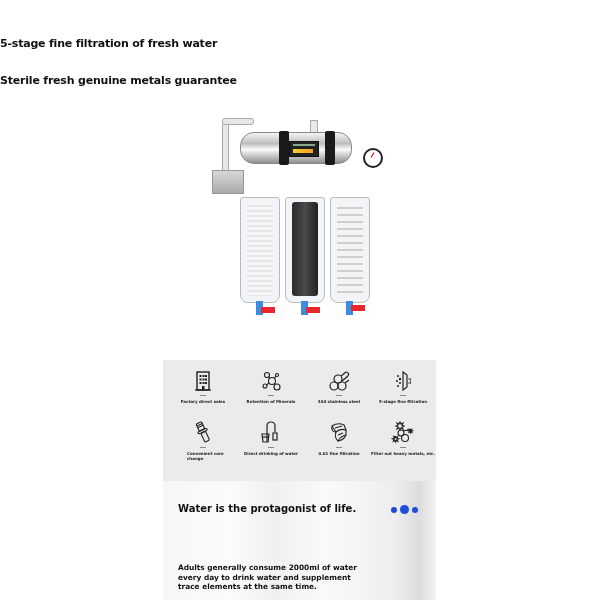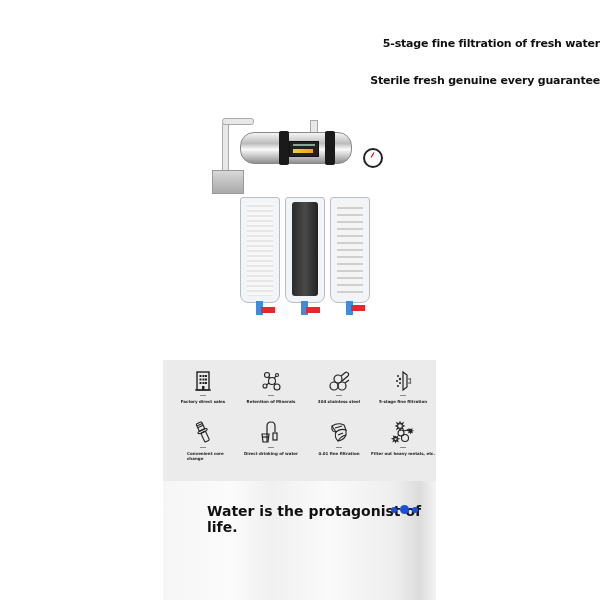--- a/index.html
+++ b/index.html
@@ -1,17 +1,17 @@
 <!DOCTYPE html>
 <html><head>
 <meta charset="utf-8">
 <style>
   html, body { margin:0; padding:0; }
   body { width:600px; height:600px; background:#ffffff; position:relative; overflow:hidden; font-family:"DejaVu Sans", sans-serif; color:#111; }
-  .heading { position:absolute; left:0; width:600px; text-align:right; font-weight:bold; font-size:11px; color:#111; letter-spacing:-0.2px; }
+  .heading { position:absolute; left:0; width:600px; text-align:left; font-weight:bold; font-size:11px; color:#111; letter-spacing:-0.2px; }
   #h1 { top:37px; }
   #h2 { top:74px; }
 
   
   .product { position:absolute; left:200px; top:112px; width:190px; height:210px; }
   .uv-lamp { position:absolute; left:40px; top:20px; width:110px; height:30px; border-radius:14px; background:linear-gradient(180deg,#f4f4f4 0%,#bdbdbd 35%,#fafafa 55%,#8f8f8f 100%); border:1px solid #888; }
   .uv-band { position:absolute; top:-2px; width:10px; height:34px; background:#1a1a1a; border-radius:2px; }
   .uv-display { position:absolute; left:48px; top:8px; width:28px; height:14px; background:#222; border:1px solid #111; }
   .uv-display .bar { position:absolute; left:3px; top:7px; width:20px; height:4px; background:linear-gradient(90deg,#f2d22e,#f0a020); }
   .uv-display .txt { position:absolute; left:3px; top:2px; width:22px; height:2px; background:#8a8; }
@@ -31,31 +31,31 @@
 
   
   .features { position:absolute; left:163px; top:360px; width:273px; height:121px; background:#ebebeb; }
   .feat { position:absolute; width:68px; text-align:center; }
   .feat svg { display:block; margin:0 auto; }
   .feat .dash { width:6px; height:1px; background:#888; margin:3px auto 3px; }
   .feat .label { font-size:4px; font-weight:bold; line-height:5px; color:#222; }
 
   
   .lower { position:absolute; left:163px; top:481px; width:273px; height:119px; background:linear-gradient(90deg,#f6f6f6 0%,#fbfbfb 25%,#f0f0f0 40%,#fafafa 60%,#eeeeee 85%,#dcdcdc 94%,#f4f4f4 100%); }
-  .lower .t1 { position:absolute; left:15px; top:22px; font-size:14px; font-weight:bold; color:#111;margin-left:29px; }
+  .lower .t1 { position:absolute; left:15px; top:22px; font-size:10px; font-weight:bold; color:#111; }
   .lower .t2 { position:absolute; left:77px; top:55px; font-size:10px; font-weight:bold; color:#111; }
   .lower .t3 { position:absolute; left:15px; top:82px; width:190px; font-size:7.4px; font-weight:bold; line-height:9.5px; color:#111; }
   .dots { position:absolute; left:228px; top:24px; height:10px; }
   .dot { position:absolute; border-radius:50%; background:#1b4fd8; }
 </style>
 </head>
 <body>
 
 <div id="h1" class="heading">5-stage fine filtration of fresh water</div>
-<div id="h2" class="heading">Sterile fresh genuine every guarantee</div>
+<div id="h2" class="heading">Sterile fresh genuine metals guarantee</div>
 
 <div class="product">
   <div class="pipe" style="left:22px;top:10px;width:5px;height:50px;border-radius:3px;"></div>
   <div class="pipe" style="left:22px;top:6px;width:30px;height:5px;border-radius:3px;"></div>
   <div class="pipe" style="left:110px;top:8px;width:6px;height:14px;"></div>
   <div class="uv-lamp">
     <div class="uv-band" style="left:38px;"></div>
     <div class="uv-band" style="left:84px;"></div>
     <div class="uv-display">
         <div class="txt"></div>
@@ -213,13 +213,14 @@
   </div>
 </div>
 
 <div class="lower">
   <div class="t1">Water is the protagonist of life.</div>
   <div class="dots">
     <span class="dot" style="left:0;top:2px;width:6px;height:6px;"></span>
     <span class="dot" style="left:9px;top:0;width:9px;height:9px;"></span>
     <span class="dot" style="left:21px;top:2px;width:6px;height:6px;"></span>
   </div>
+  <div class="t3">Adults generally consume 2000ml of water every day to drink water and supplement trace elements at the same time.</div>
 </div>
 
 </body></html>

